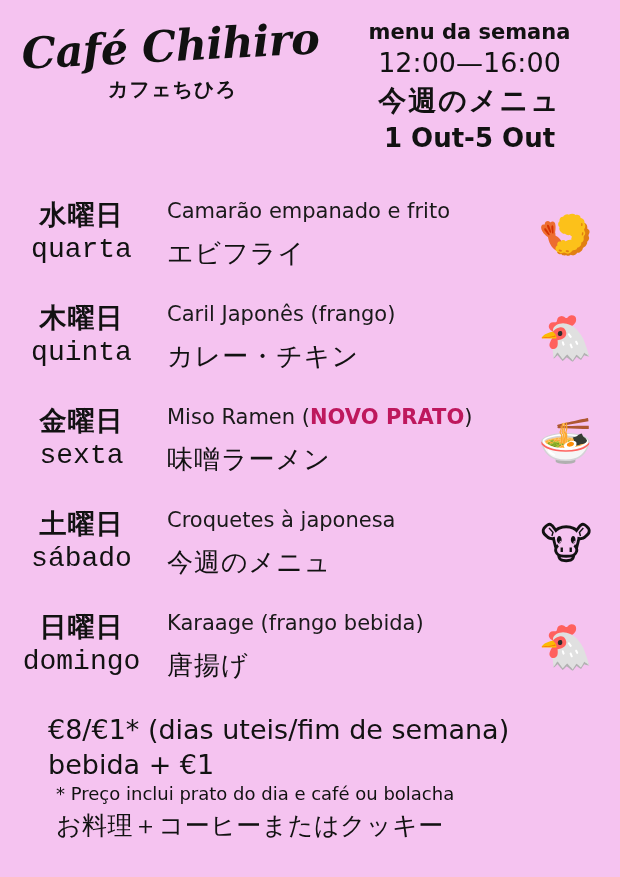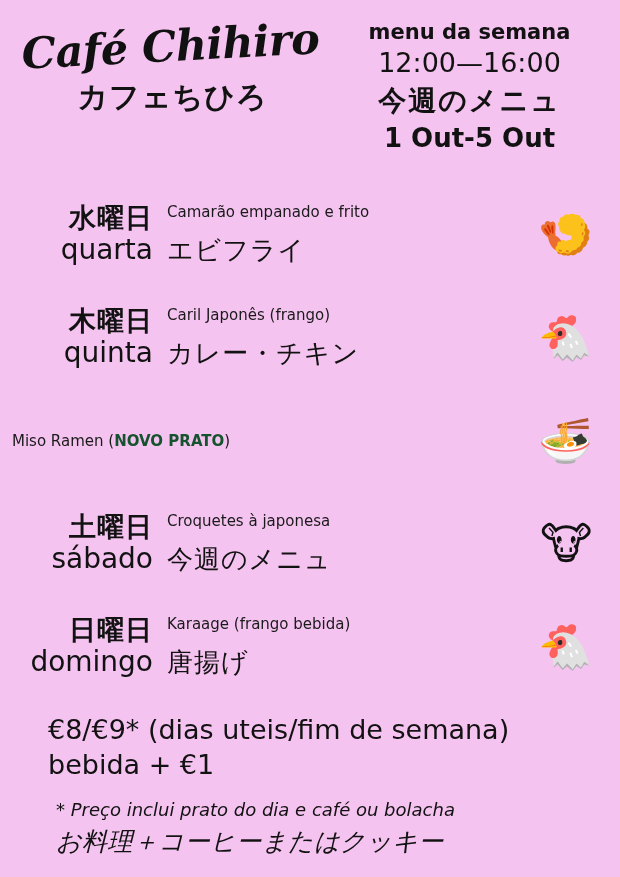--- a/index.html
+++ b/index.html
@@ -43,23 +43,23 @@
     font-size: 43px;
     line-height: 1.05;
     letter-spacing: -0.5px;
     color: #111;
     transform: rotate(-3deg);
     display: block;
     margin-left: -4px;
   }
   .brand-jp {
     display: block;
-    font-family: Liberation Sans, sans-serif;
-    font-weight: bold;
-    font-size: 30px;
+    font-family: Liberation Mono, monospace;
+    font-weight: bold;
+    font-size: 20px;
     line-height: 1.2;
     margin-top: 10px;
     letter-spacing: 1px;
   }
   .menu-head {
     flex: 1;
     text-align: center;
     padding-top: 6px;
   }
   .menu-title {
@@ -99,24 +99,25 @@
   .day-row {
     display: flex;
     flex-direction: row;
     align-items: center;
     height: 103px;
     padding: 0 14px 0 10px;
     box-sizing: border-box;
   }
   .day-label {
     width: 155px;
-    text-align: right;
+    text-align: center;
     padding-right: 12px;
     box-sizing: border-box;
     flex: 0 0 155px;
+    font-family: Liberation Mono, monospace;
   }
   .day-jp {
     display: block;
     font-size: 27px;
     font-weight: bold;
     line-height: 1.1;
     letter-spacing: 1px;
   }
   .day-pt {
     display: block;
@@ -124,26 +125,26 @@
     font-weight: normal;
     line-height: 1.15;
     margin-top: 1px;
   }
   .dish {
     flex: 1;
     padding-left: 2px;
   }
   .dish-pt {
     display: block;
-    font-size: 15px;
+    font-size: 21px;
     line-height: 1.2;
     color: #1a1a1a;
   }
   .dish-pt .badge {
-    color: #14532d;
+    color: #be185d;
     font-weight: bold;
   }
   .dish-jp {
     display: block;
     font-size: 26px;
     line-height: 1.25;
     margin-top: 13px;
     letter-spacing: 1px;
   }
   .dish-icon {
@@ -162,23 +163,21 @@
     display: block;
     font-size: 27px;
     line-height: 1.3;
   }
   .price-drink {
     display: block;
     font-size: 27px;
     line-height: 1.3;
   }
   .note-wrap {
-    margin-top: 16px;
     padding-left: 8px;
-    font-style: italic;
   }
   .note-pt {
     display: block;
     font-size: 18px;
     line-height: 1.35;
   }
   .note-jp {
     display: block;
     font-size: 25px;
     line-height: 1.4;
@@ -224,22 +223,27 @@
         <span class="day-pt">quinta</span>
       </div>
       <div class="dish">
         <span class="dish-pt"><span>Caril Japonês (frango)</span><span class="badge"></span><span></span></span>
         <span class="dish-jp">カレー・チキン</span>
       </div>
       <div class="dish-icon">🐔</div>
     </div>
 
     <div class="day-row">
+      <div class="day-label">
+        <span class="day-jp">金曜日</span>
+        <span class="day-pt">sexta</span>
+      </div>
       <div class="dish">
         <span class="dish-pt"><span>Miso Ramen (</span><span class="badge">NOVO PRATO</span><span>)</span></span>
+        <span class="dish-jp">味噌ラーメン</span>
       </div>
       <div class="dish-icon">🍜</div>
     </div>
 
     <div class="day-row">
       <div class="day-label">
         <span class="day-jp">土曜日</span>
         <span class="day-pt">sábado</span>
       </div>
       <div class="dish">
@@ -257,21 +261,21 @@
       <div class="dish">
         <span class="dish-pt"><span>Karaage (frango bebida)</span><span class="badge"></span><span></span></span>
         <span class="dish-jp">唐揚げ</span>
       </div>
       <div class="dish-icon">🐔</div>
     </div>
 
   </div>
 
   <div class="footer">
-    <span class="price-main">€8/€9* (dias uteis/fim de semana)</span>
+    <span class="price-main">€8/€1* (dias uteis/fim de semana)</span>
     <span class="price-drink">bebida + €1</span>
     <div class="note-wrap">
       <span class="note-pt">* Preço inclui prato do dia e café ou bolacha</span>
       <span class="note-jp">お料理＋コーヒーまたはクッキー</span>
     </div>
   </div>
 
 </div>
 
 </body></html>

